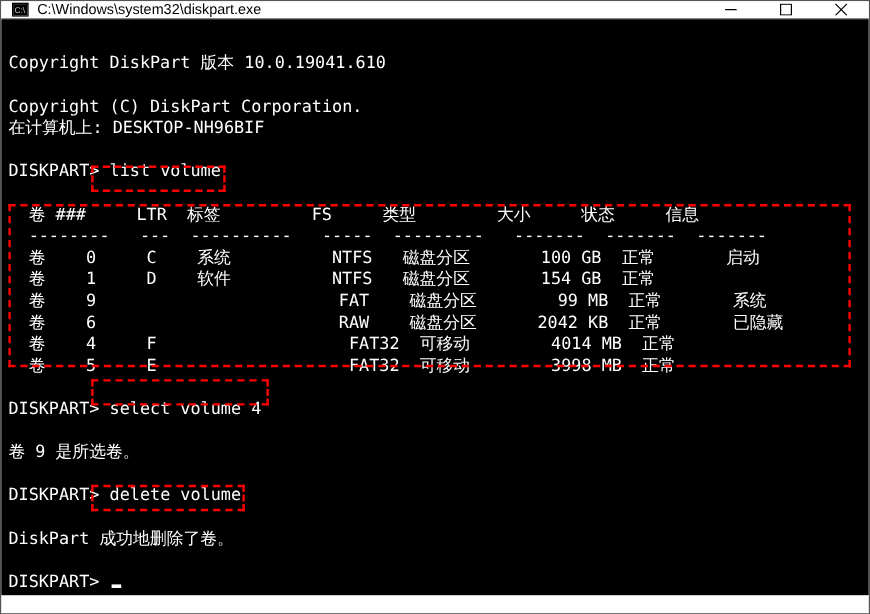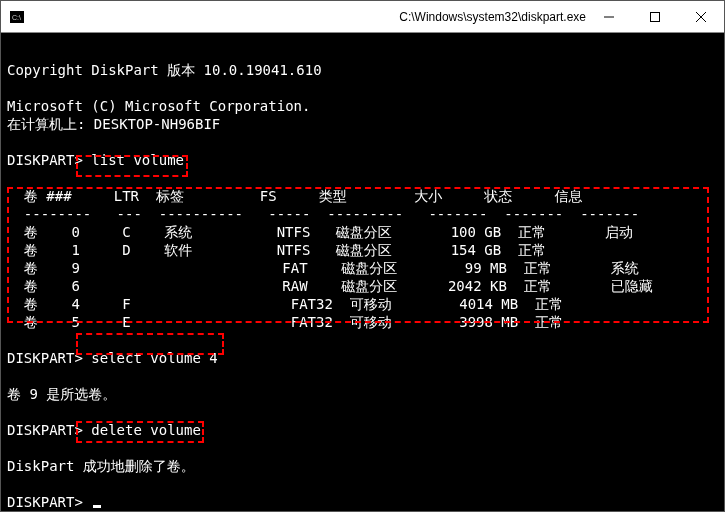--- a/index.html
+++ b/index.html
@@ -5,29 +5,28 @@
   * { margin: 0; padding: 0; box-sizing: border-box; }
   body {
     width: 725px;
     height: 512px;
     background: #fff;
     font-family: "SimSun", "NSimSun", monospace;
     overflow: hidden;
     border: 1px solid #555;
   }
   .titlebar {
-    height: 32px;
+    height: 15px;
     background: #fff;
     border-bottom: 1px solid #888;
     display: flex;
     align-items: center;
     font-family: "Segoe UI", "Microsoft YaHei", sans-serif;
     font-size: 12px;
     color: #000;
-    text-align: right;
   }
   .titlebar .icon {
     width: 16px; height: 16px;
     margin: 0 6px 0 8px;
     display: inline-flex;
     align-items: center; justify-content: center;
   }
   .titlebar .title { flex: 1; }
   .winbtn {
     width: 46px; height: 30px;
@@ -92,21 +91,21 @@
     <svg width="10" height="10">
         <line x1="0" y1="0" x2="10" y2="10" stroke-width="1"></line>
         <line x1="10" y1="0" x2="0" y2="10" stroke-width="1"></line>
       </svg>
   </div>
 </div>
 
 <div class="terminal">
 <span>Copyright DiskPart 版本 10.0.19041.610</span>
 
-<span>Microsoft (C) Microsoft Corporation.</span>
+<span>Copyright (C) DiskPart Corporation.</span>
 <span>在计算机上: DESKTOP-NH96BIF</span>
 
 <span>DISKPART&gt;</span> <span>list volume</span>
 
   <span>卷 ###</span>     <span>LTR</span>  <span>标签</span>         <span>FS</span>     <span>类型</span>        <span>大小</span>     <span>状态</span>     <span>信息</span>
   --------   ---  ----------   -----  ---------   -------  -------  -------
   <span><span>卷    0</span>     <span>C</span>    <span>系统</span>          <span>NTFS</span>   <span>磁盘分区</span>       <span>100 GB</span>  <span>正常</span>       <span>启动</span></span>
   <span><span>卷    1</span>     <span>D</span>    <span>软件</span>          <span>NTFS</span>   <span>磁盘分区</span>       <span>154 GB</span>  <span>正常</span></span>
   <span><span>卷    9</span>                        <span>FAT</span>    <span>磁盘分区</span>        <span>99 MB</span>  <span>正常</span>       <span>系统</span></span>
   <span><span>卷    6</span>                        <span>RAW</span>    <span>磁盘分区</span>      <span>2042 KB</span>  <span>正常</span>       <span>已隐藏</span></span>

